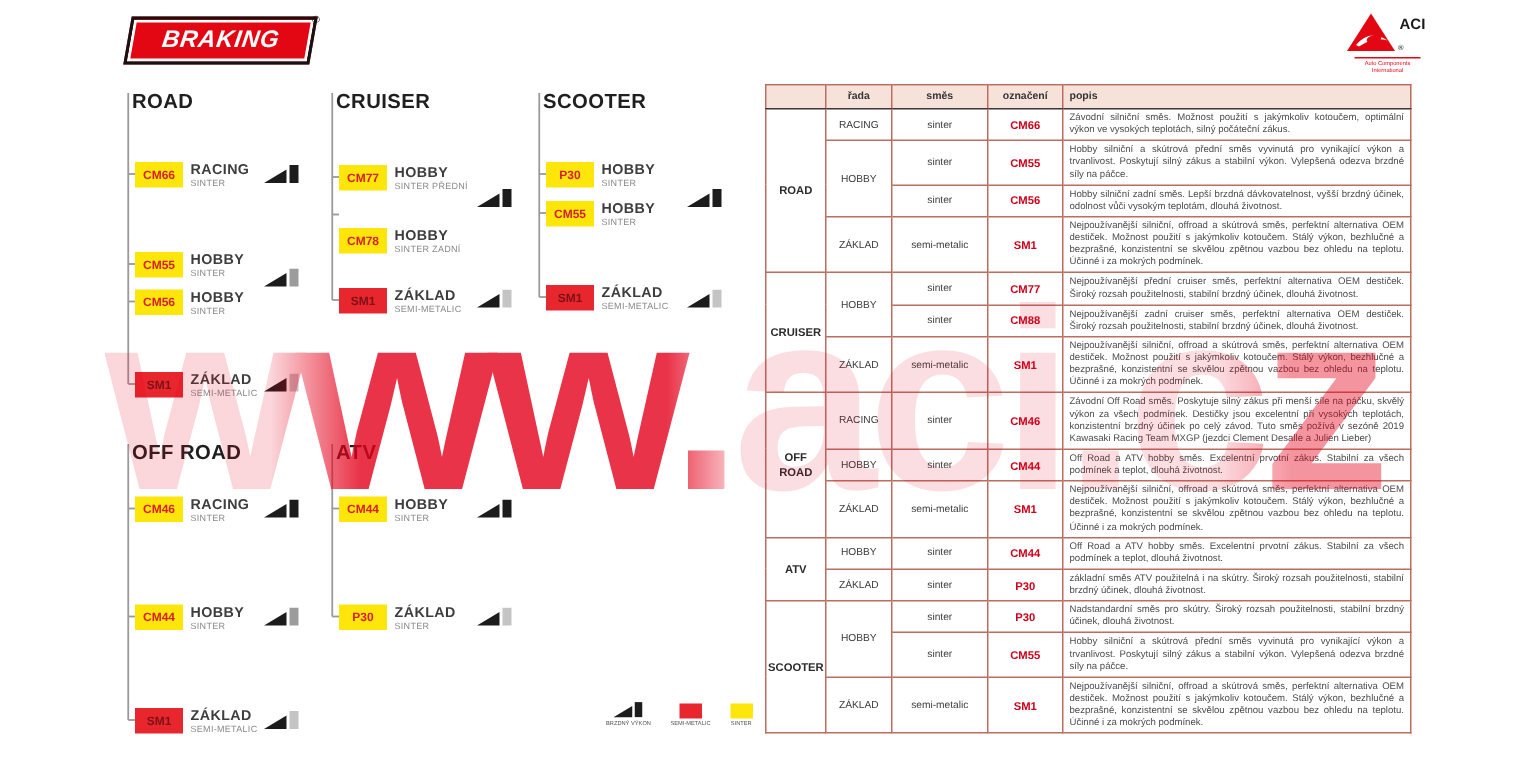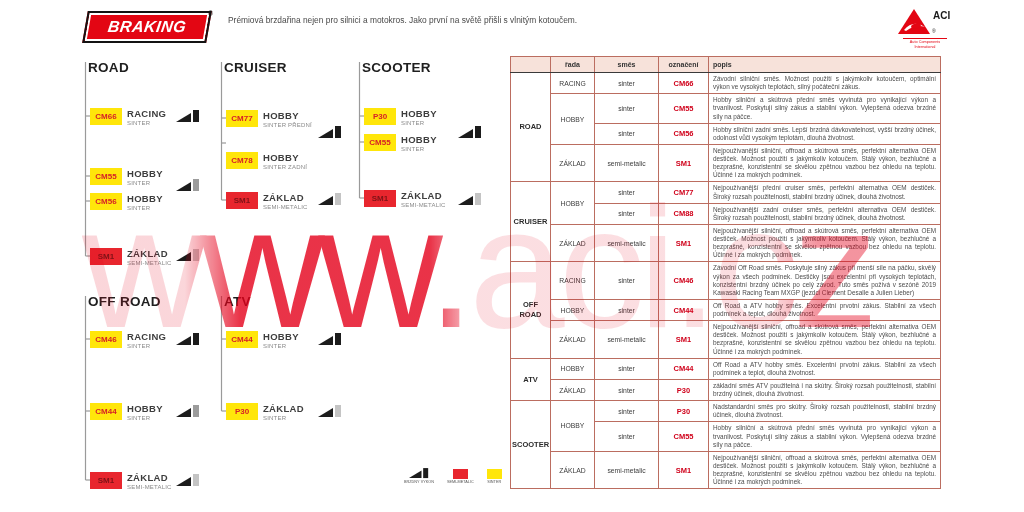--- a/index.html
+++ b/index.html
@@ -14,22 +14,22 @@
     transform:skewX(2deg);white-space:nowrap;}
   .logo-reg{position:absolute;left:208px;top:10px;font-size:7px;color:#131313;}
   .tagline{position:absolute;left:228px;top:13px;font-size:8.4px;line-height:1.75;color:#4a4a4a;}
 
   .aci{position:absolute;left:893px;top:6px;width:64px;text-align:center;}
   .aci svg{display:block;margin:0 auto;}
   .aci-caption{font-size:3.8px;color:#e30613;line-height:1.2;border-top:1.5px solid #e30613;
     padding-top:1px;width:44px;margin:0 auto;}
 
   
-  .watermark{position:absolute;left:82px;top:168px;z-index:6;pointer-events:none;
-    font-weight:normal;font-size:172px;letter-spacing:-6px;white-space:nowrap;
+  .watermark{position:absolute;left:70px;top:168px;z-index:6;pointer-events:none;
+    font-weight:bold;font-size:172px;letter-spacing:-6px;white-space:nowrap;
     background:linear-gradient(90deg,
       rgba(228,0,26,.16) 0%,rgba(228,0,26,.16) 13%,
       rgba(228,0,26,.80) 20%,rgba(228,0,26,.80) 44%,
       rgba(228,0,26,.13) 50%,rgba(228,0,26,.13) 87%,
       rgba(228,0,26,.42) 93%,rgba(228,0,26,.42) 100%);
     -webkit-background-clip:text;background-clip:text;color:transparent;}
 
   
   .tree-lines{position:absolute;left:0;top:0;z-index:1;}
   .tree-lines path{stroke:#9a9a9a;stroke-width:1.2;fill:none;}
@@ -74,21 +74,20 @@
   tr.gs td{border-top:1.6px solid #3a3a3a;}
 </style>
 </head>
 <body>
 
 <div class="logo-wrap">
   <span class="logo-text">BRAKING</span>
 </div>
 <span class="logo-reg">®</span>
 <div class="tagline">
-  <div>Prémiová brzdařina nejen pro silnici a motokros. Jako první na světě přišli s vlnitým kotoučem.</div>
 </div>
 
 <div class="aci">
   <svg width="56" height="32" viewBox="0 0 56 32">
     <polygon points="17,3 33,28 1,28" fill="#e30613"></polygon>
     <path d="M7,24 Q16,13 28,21 Q19,18 9,25 Z" fill="#fff"></path>
     <ellipse cx="19" cy="20" rx="5" ry="2.6" fill="#e30613" transform="rotate(-14 19 20)"></ellipse>
     <text x="36" y="13" font-size="10" font-weight="bold" fill="#1a1a1a" font-family="Liberation Sans, sans-serif">ACI</text>
     <text x="35" y="27" font-size="5" fill="#1a1a1a" font-family="Liberation Sans, sans-serif">®</text>
   </svg>

